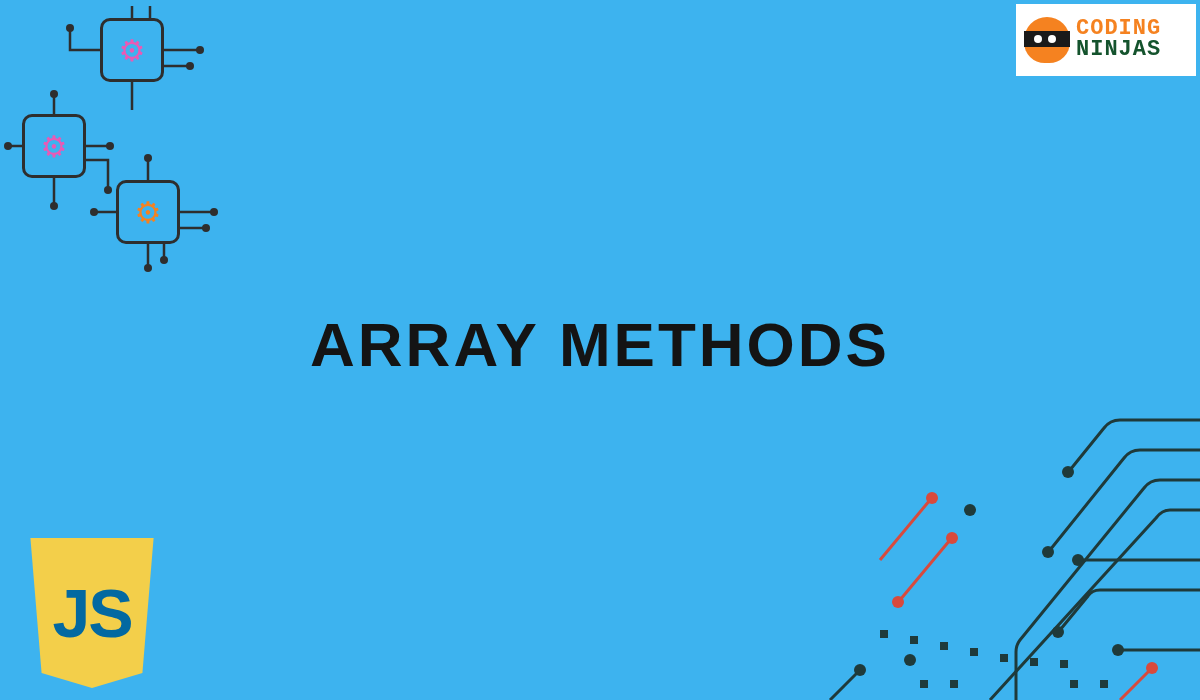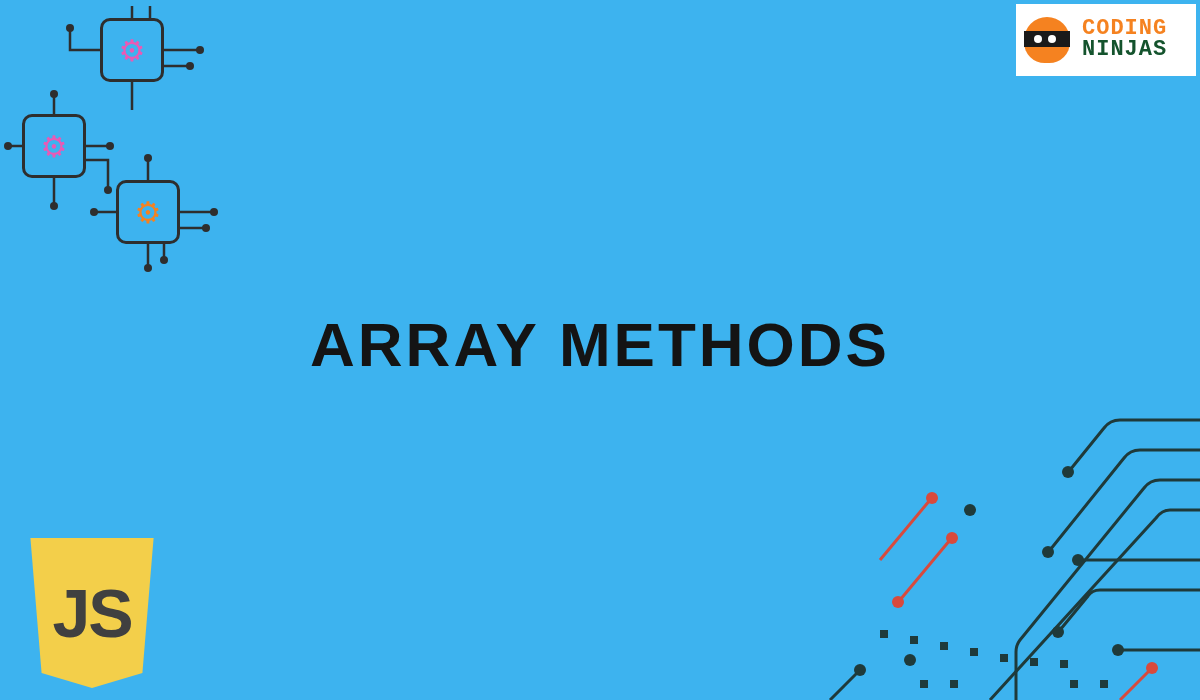--- a/index.html
+++ b/index.html
@@ -30,21 +30,21 @@
   .logo-box {
     position: absolute;
     top: 4px;
     right: 4px;
     width: 180px;
     height: 72px;
     background: #ffffff;
     display: flex;
     align-items: center;
     padding: 6px 8px;
-    gap: 12px;
+    gap: 6px;
   }
   .ninja-icon {
     width: 46px; height: 46px;
     position: relative;
   }
   .ninja-head {
     position: absolute; inset: 0;
     background: #f58220;
     border-radius: 50% 50% 45% 45%;
   }
@@ -81,21 +81,21 @@
   }
   .shield-shape {
     width: 100%; height: 100%;
     background: #f3cf4a;
     clip-path: polygon(6% 0, 94% 0, 86% 90%, 50% 100%, 14% 90%);
     display: flex;
     align-items: center;
     justify-content: center;
   }
   .shield-text {
-    color: #404040;
+    color: #0369a1;
     font-family: 'Arial Black', Arial, sans-serif;
     font-weight: 900;
     font-size: 68px;
     letter-spacing: -2px;
   }
 
   
   .chips {
     position: absolute;
     top: 0; left: 0;

